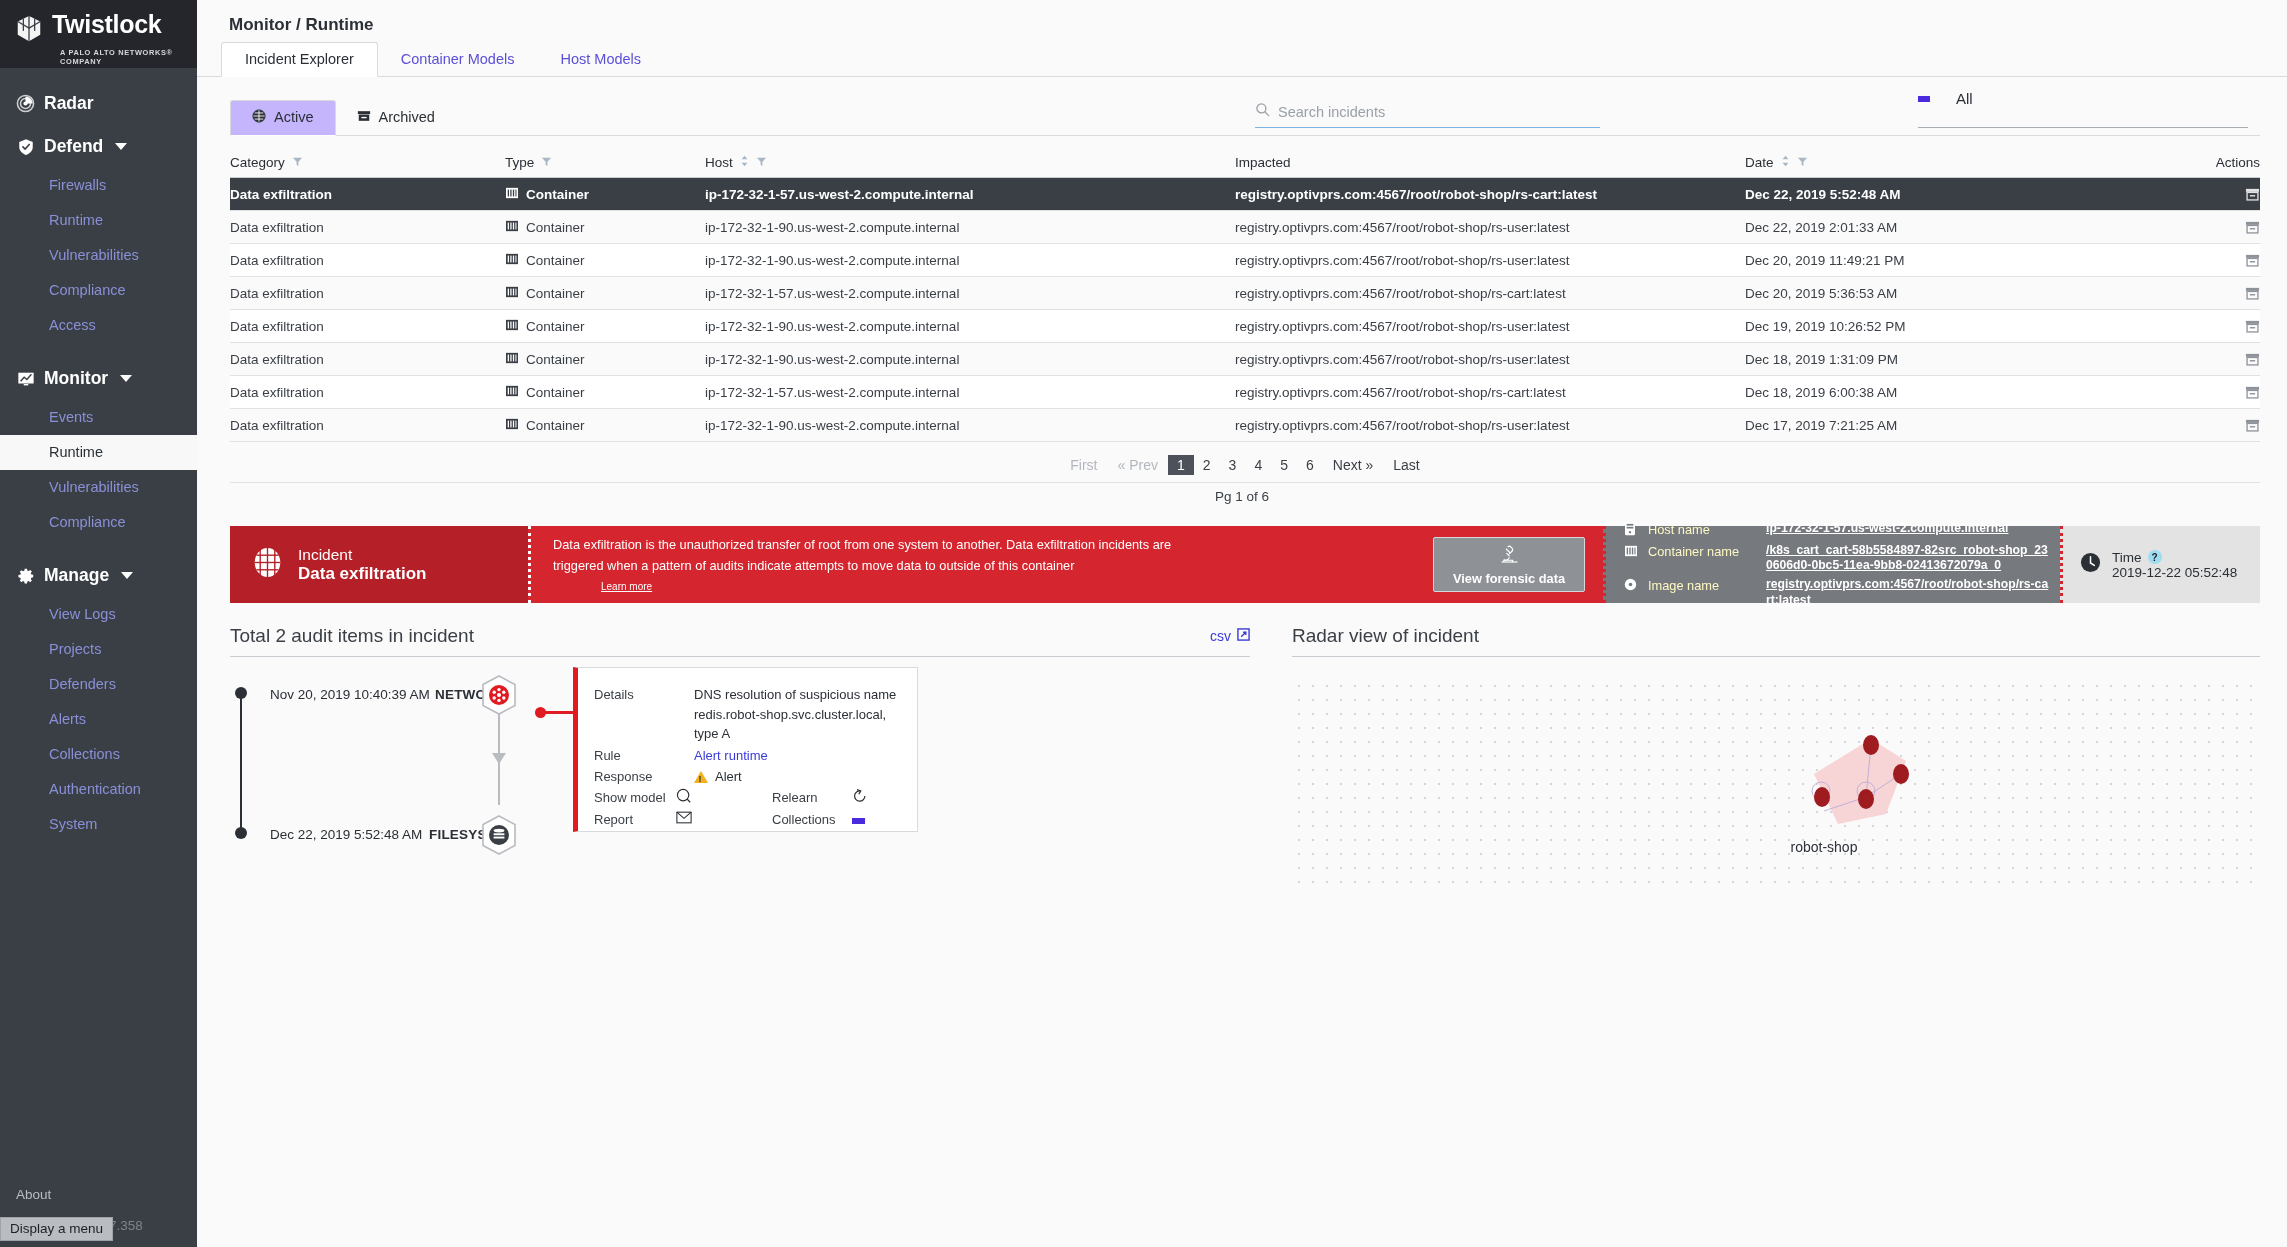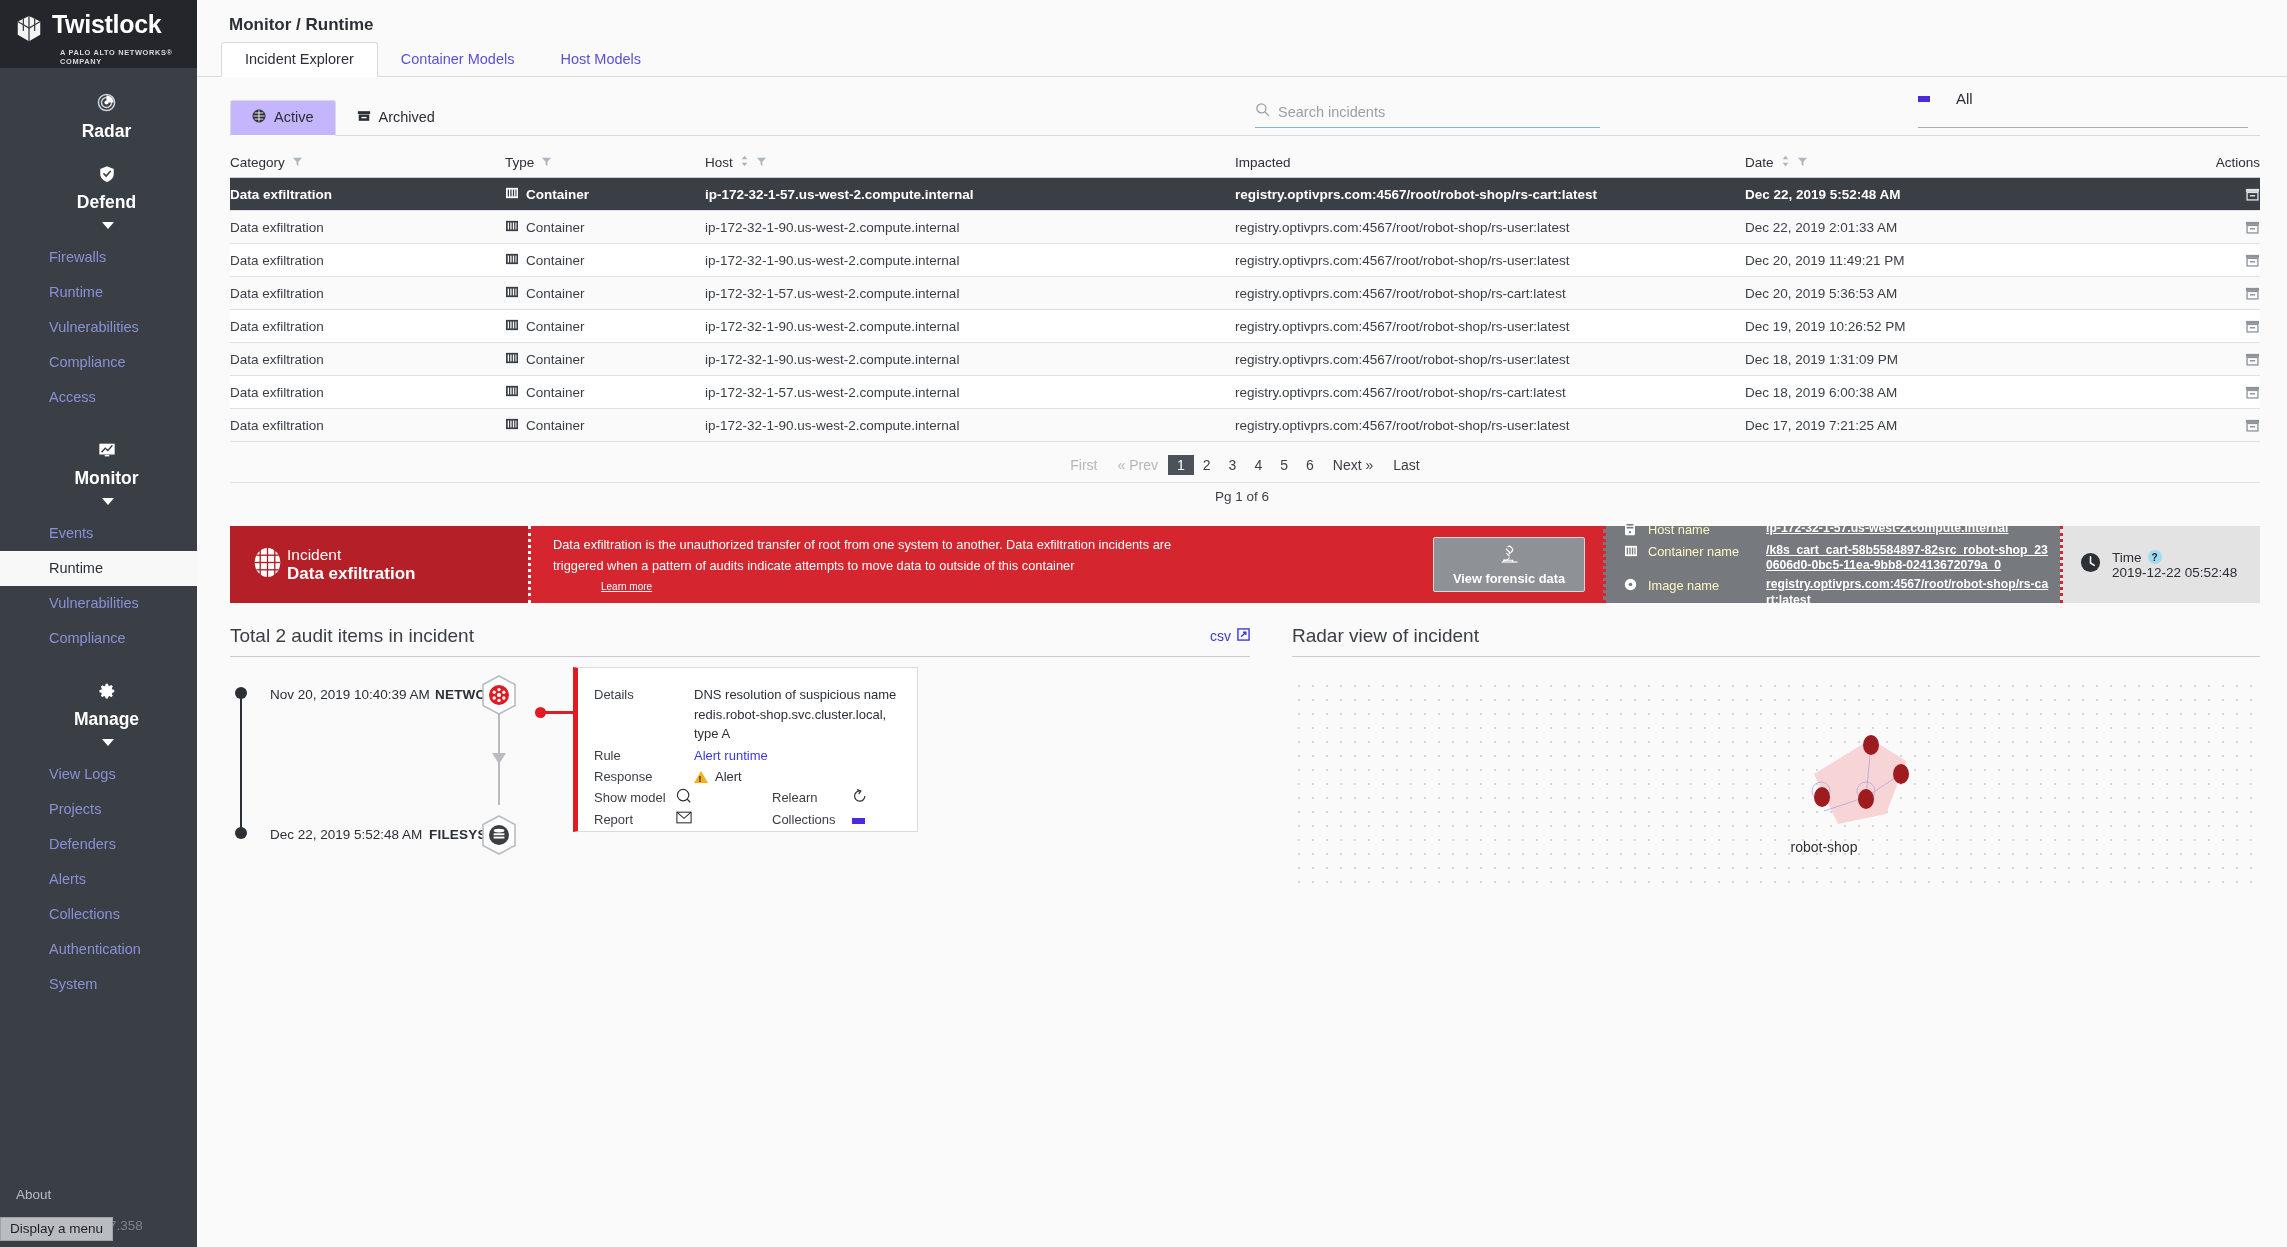--- a/index.html
+++ b/index.html
@@ -22,21 +22,21 @@
   .logo-mark { width: 30px; height: 30px; margin-top: 2px; }
   .logo-text { color: #fff; font-size: 25px; font-weight: 700; letter-spacing: -0.3px; line-height: 1; }
   .logo-sub {
     color: #d6d8db; font-size: 7.4px; font-weight: 700; letter-spacing: 0.65px;
     margin: 4px 0 0 46px;
   }
   .nav { padding-top: 14px; }
   .nav-group-head {
     display: flex; align-items: center; gap: 9px;
     padding: 11px 0 11px 16px; color: #ffffff;
-    font-size: 17.5px; font-weight: 700; flex-direction: column;
+    font-size: 17.5px; font-weight: 700;
   }
   .nav-group-head .ico { width: 19px; height: 19px; display: inline-flex; align-items: center; justify-content: center; }
   .caret { width: 0; height: 0; border-left: 6px solid transparent; border-right: 6px solid transparent; border-top: 7px solid #fff; margin-left: 3px; }
   .nav-item {
     padding: 7px 0 7px 49px; color: #8a90d6; font-size: 14.5px;
     line-height: 1.45; cursor: pointer;
   }
   .nav-item.active { background: #f8f8f9; color: #2b2f36; font-weight: 400; }
   .sidebar-bottom { position: absolute; bottom: 0; left: 0; width: 100%; }
   .about { color: #b9bcc2; font-size: 13.5px; padding: 0 0 16px 16px; }
@@ -140,21 +140,21 @@
   }
   .pg { padding: 2px 10px; cursor: pointer; }
   .pg.disabled { color: #b3b7bd; }
   .pg.num { padding: 2px 9px; }
   .pg.num.active { background: #4d525a; color: #fff; }
   .pg-of { text-align: center; font-size: 13.5px; color: #3a3f46; margin-top: 6px; }
 
   
   .banner { display: flex; margin: 22px 27px 0 33px; height: 77px; }
   .banner-left {
-    width: 298px; background: #b51f27; display: flex; align-items: center; gap: 4px;
+    width: 298px; background: #b51f27; display: flex; align-items: center; gap: 15px;
     padding-left: 22px; color: #fff;
   }
   .banner-left .t1 { font-size: 15.5px; }
   .banner-left .t2 { font-size: 17px; font-weight: 700; }
   .banner-mid {
     flex: 1; background: #d5252e; color: #fff; display: flex; align-items: center;
     padding: 0 18px 0 22px; gap: 18px;
     border-left: 3px dotted #ffffff;
   }
   .banner-text { font-size: 12.8px; line-height: 1.58; max-width: 660px; }

